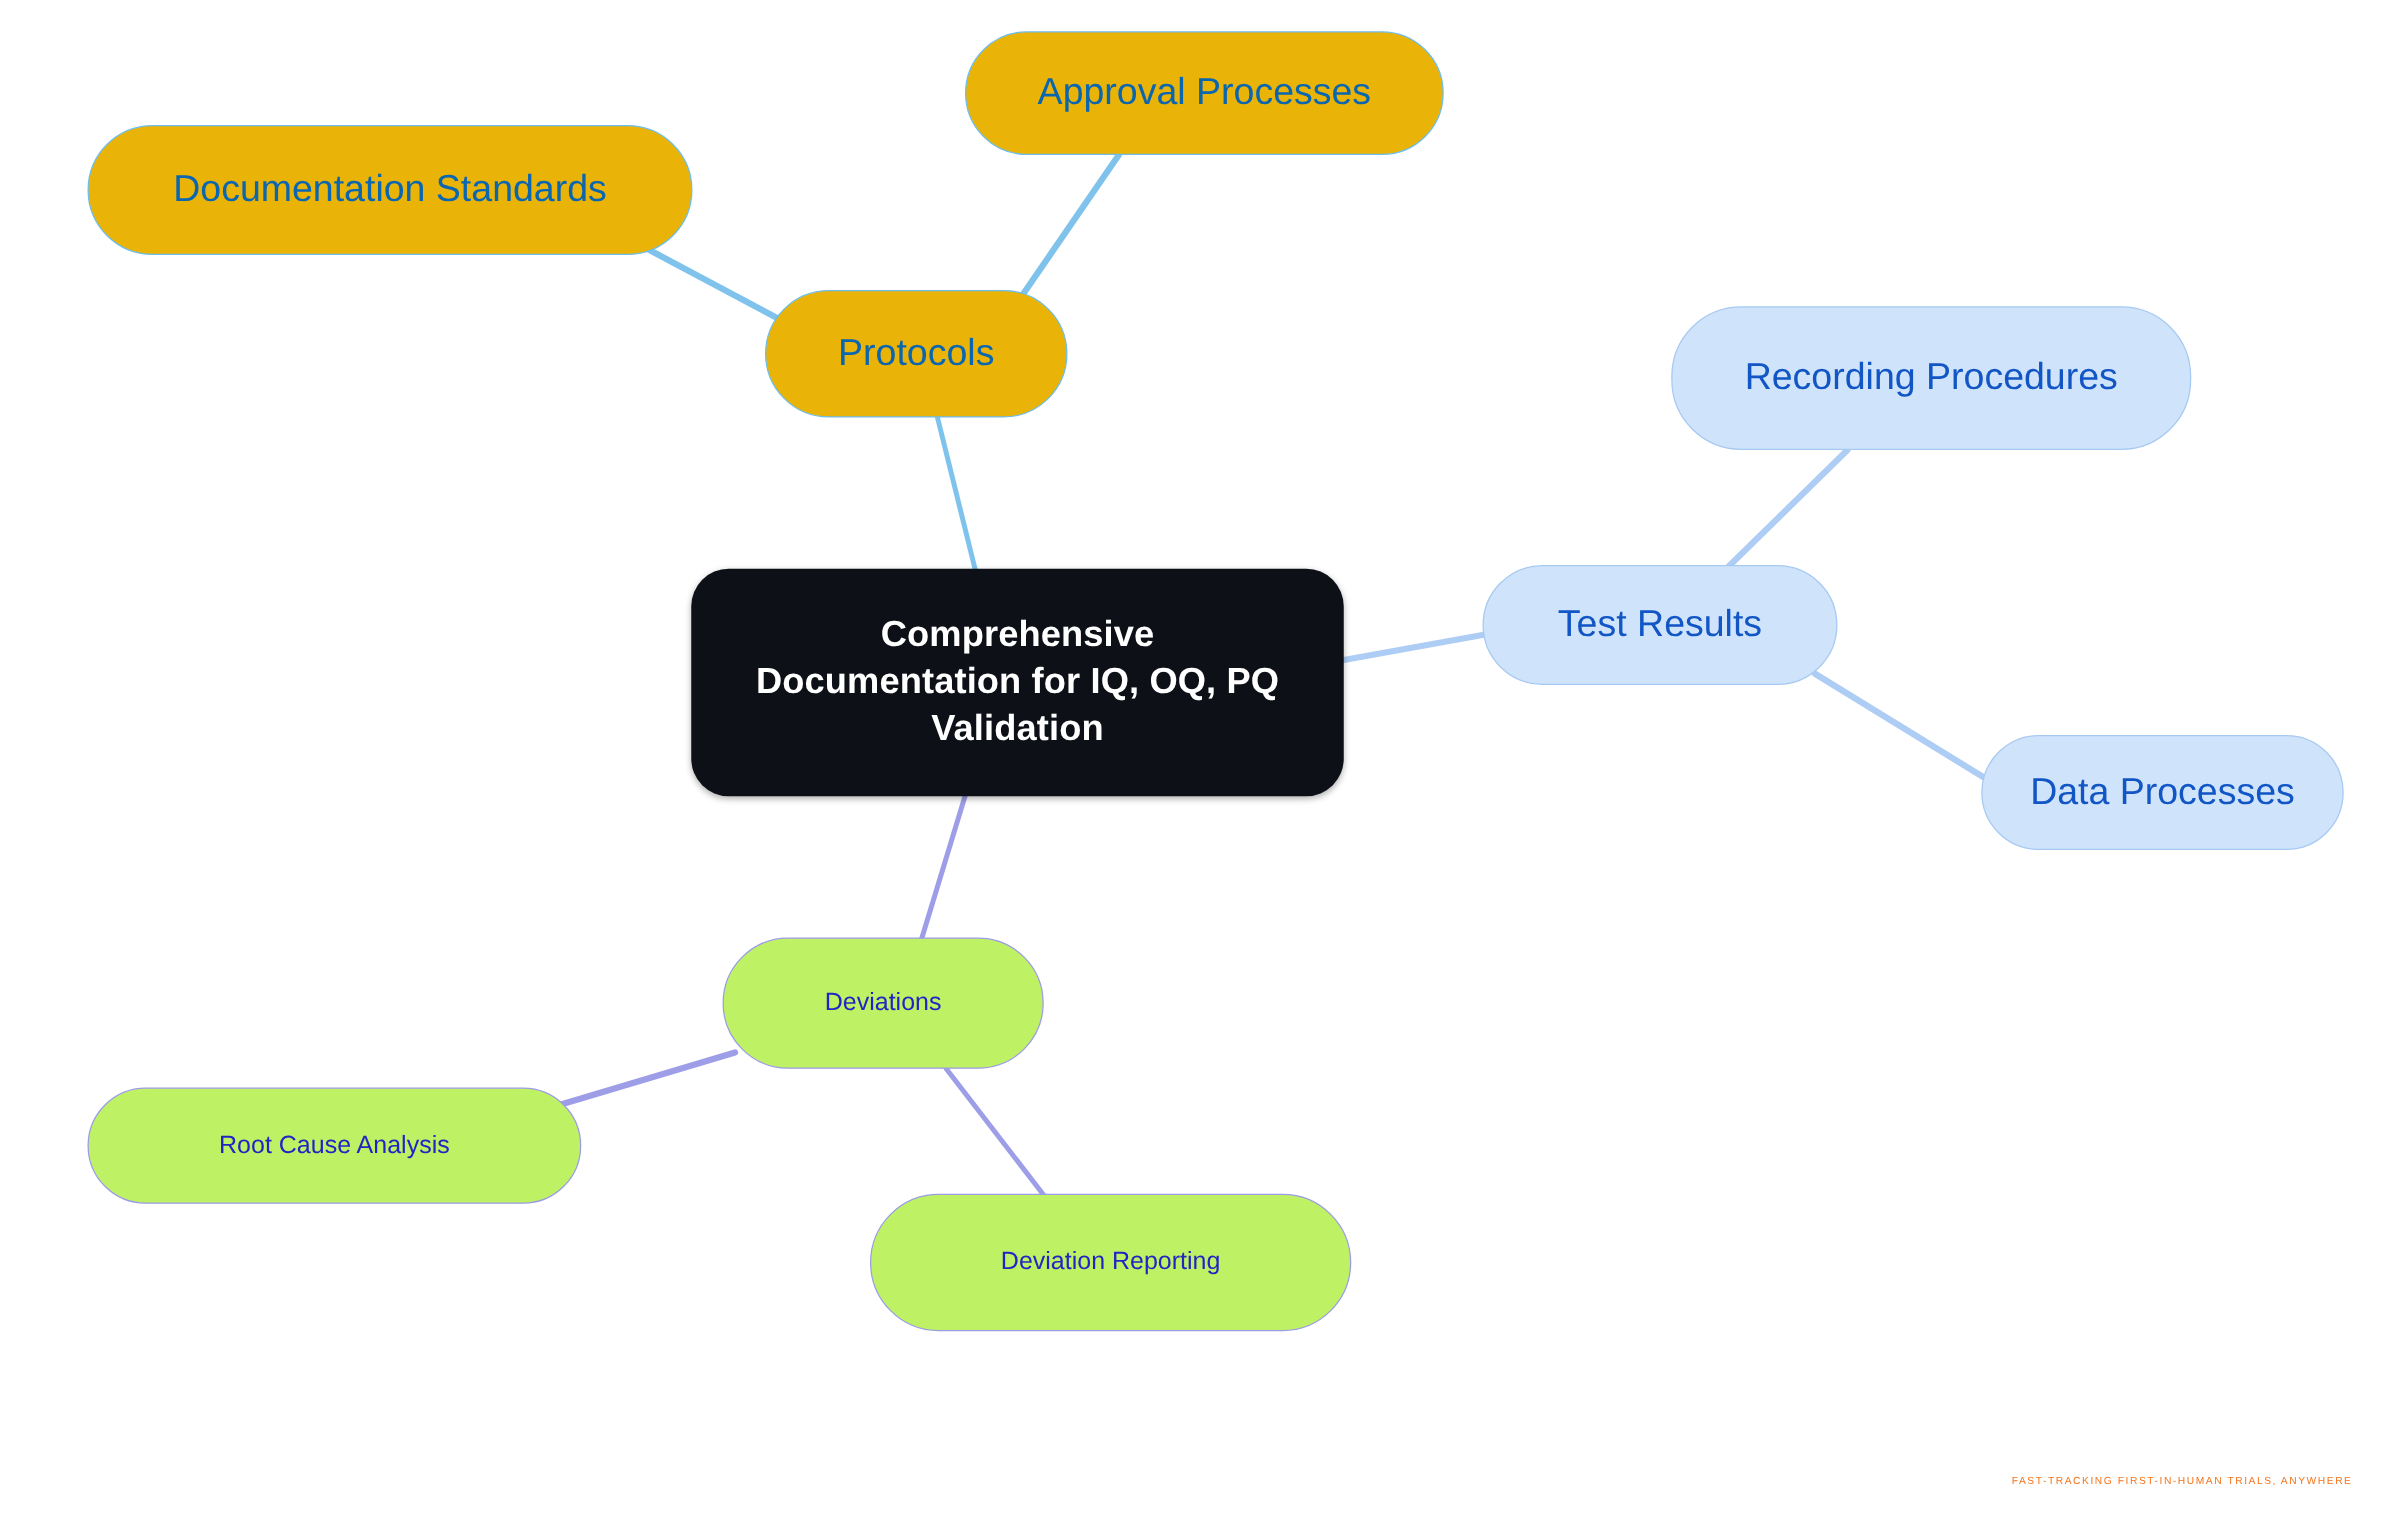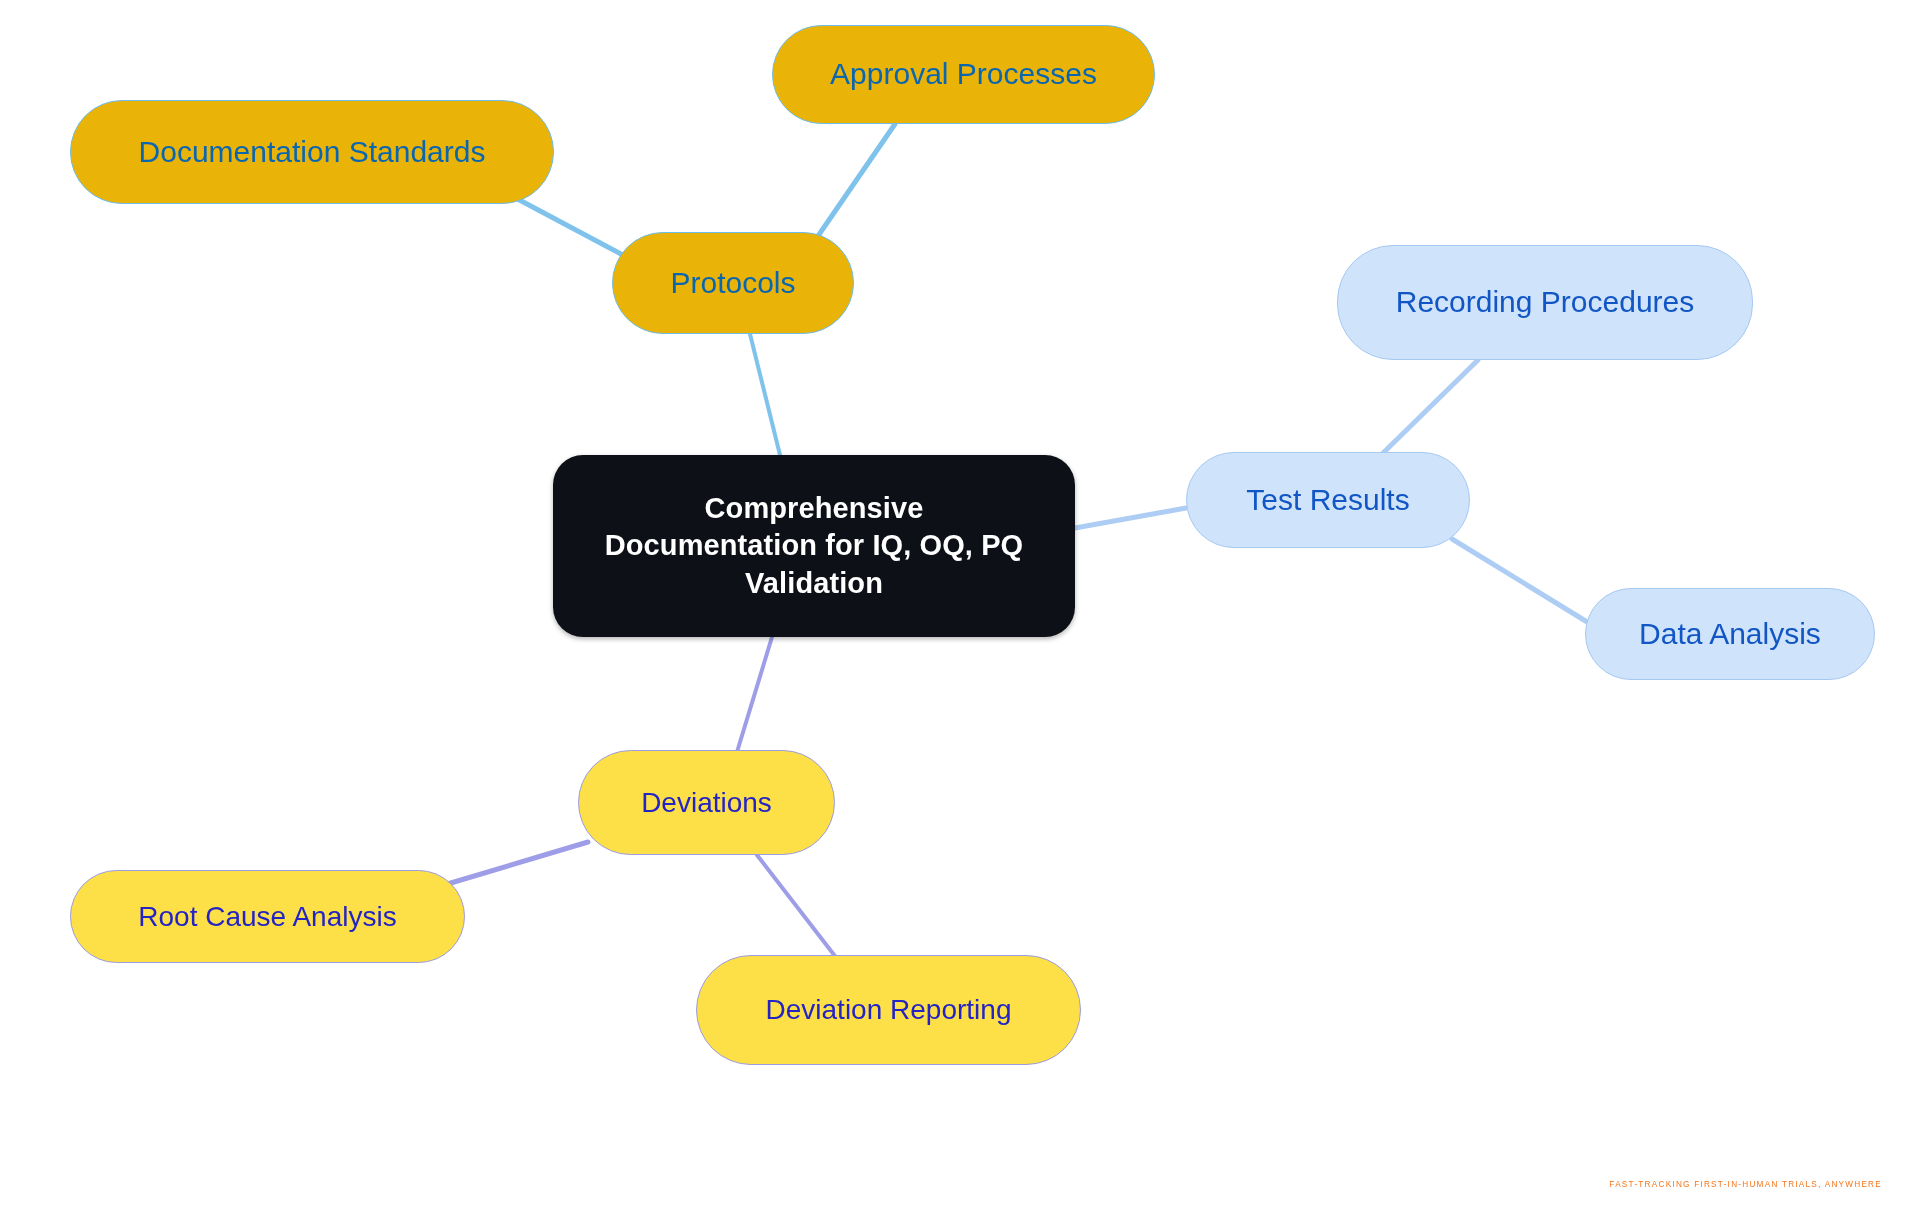--- a/index.html
+++ b/index.html
@@ -57,25 +57,25 @@
   
   .node-pale {
     background: #cfe3fb;
     border: 1.6px solid #a6c9f2;
     color: #1156c4;
     border-radius: 56px;
     font-size: 30px;
   }
   
   .node-lav {
-    background: #fde047;
+    background: #bef264;
     border: 1.6px solid #9b9be6;
     color: #2424c4;
     border-radius: 56px;
-    font-size: 28px;
+    font-size: 20px;
   }
   
   #brand {
     position: absolute;
     right: 38px;
     bottom: 26px;
     text-align: left;
     user-select: none;
   }
   #brand-word {
@@ -130,21 +130,21 @@
   <div class="node node-sky" style="left:612px; top:232px; width:242px; height:102px;">Protocols</div>
 
   <div class="node node-sky" style="left:70px; top:100px; width:484px; height:104px;">Documentation Standards</div>
 
   <div class="node node-sky" style="left:772px; top:25px; width:383px; height:99px;">Approval Processes</div>
 
   <div class="node node-pale" style="left:1186px; top:452px; width:284px; height:96px;">Test Results</div>
 
   <div class="node node-pale" style="left:1337px; top:245px; width:416px; height:115px;">Recording Procedures</div>
 
-  <div class="node node-pale" style="left:1585px; top:588px; width:290px; height:92px;">Data Analysis</div>
+  <div class="node node-pale" style="left:1585px; top:588px; width:290px; height:92px;">Data Processes</div>
 
   <div class="node node-lav" style="left:578px; top:750px; width:257px; height:105px;">Deviations</div>
 
   <div class="node node-lav" style="left:70px; top:870px; width:395px; height:93px;text-align:center;">Root Cause Analysis</div>
 
   <div class="node node-lav" style="left:696px; top:955px; width:385px; height:110px;">Deviation Reporting</div>
 
   <div id="brand">
     <div id="brand-tag">FAST-TRACKING FIRST-IN-HUMAN TRIALS, ANYWHERE</div>
   </div>

